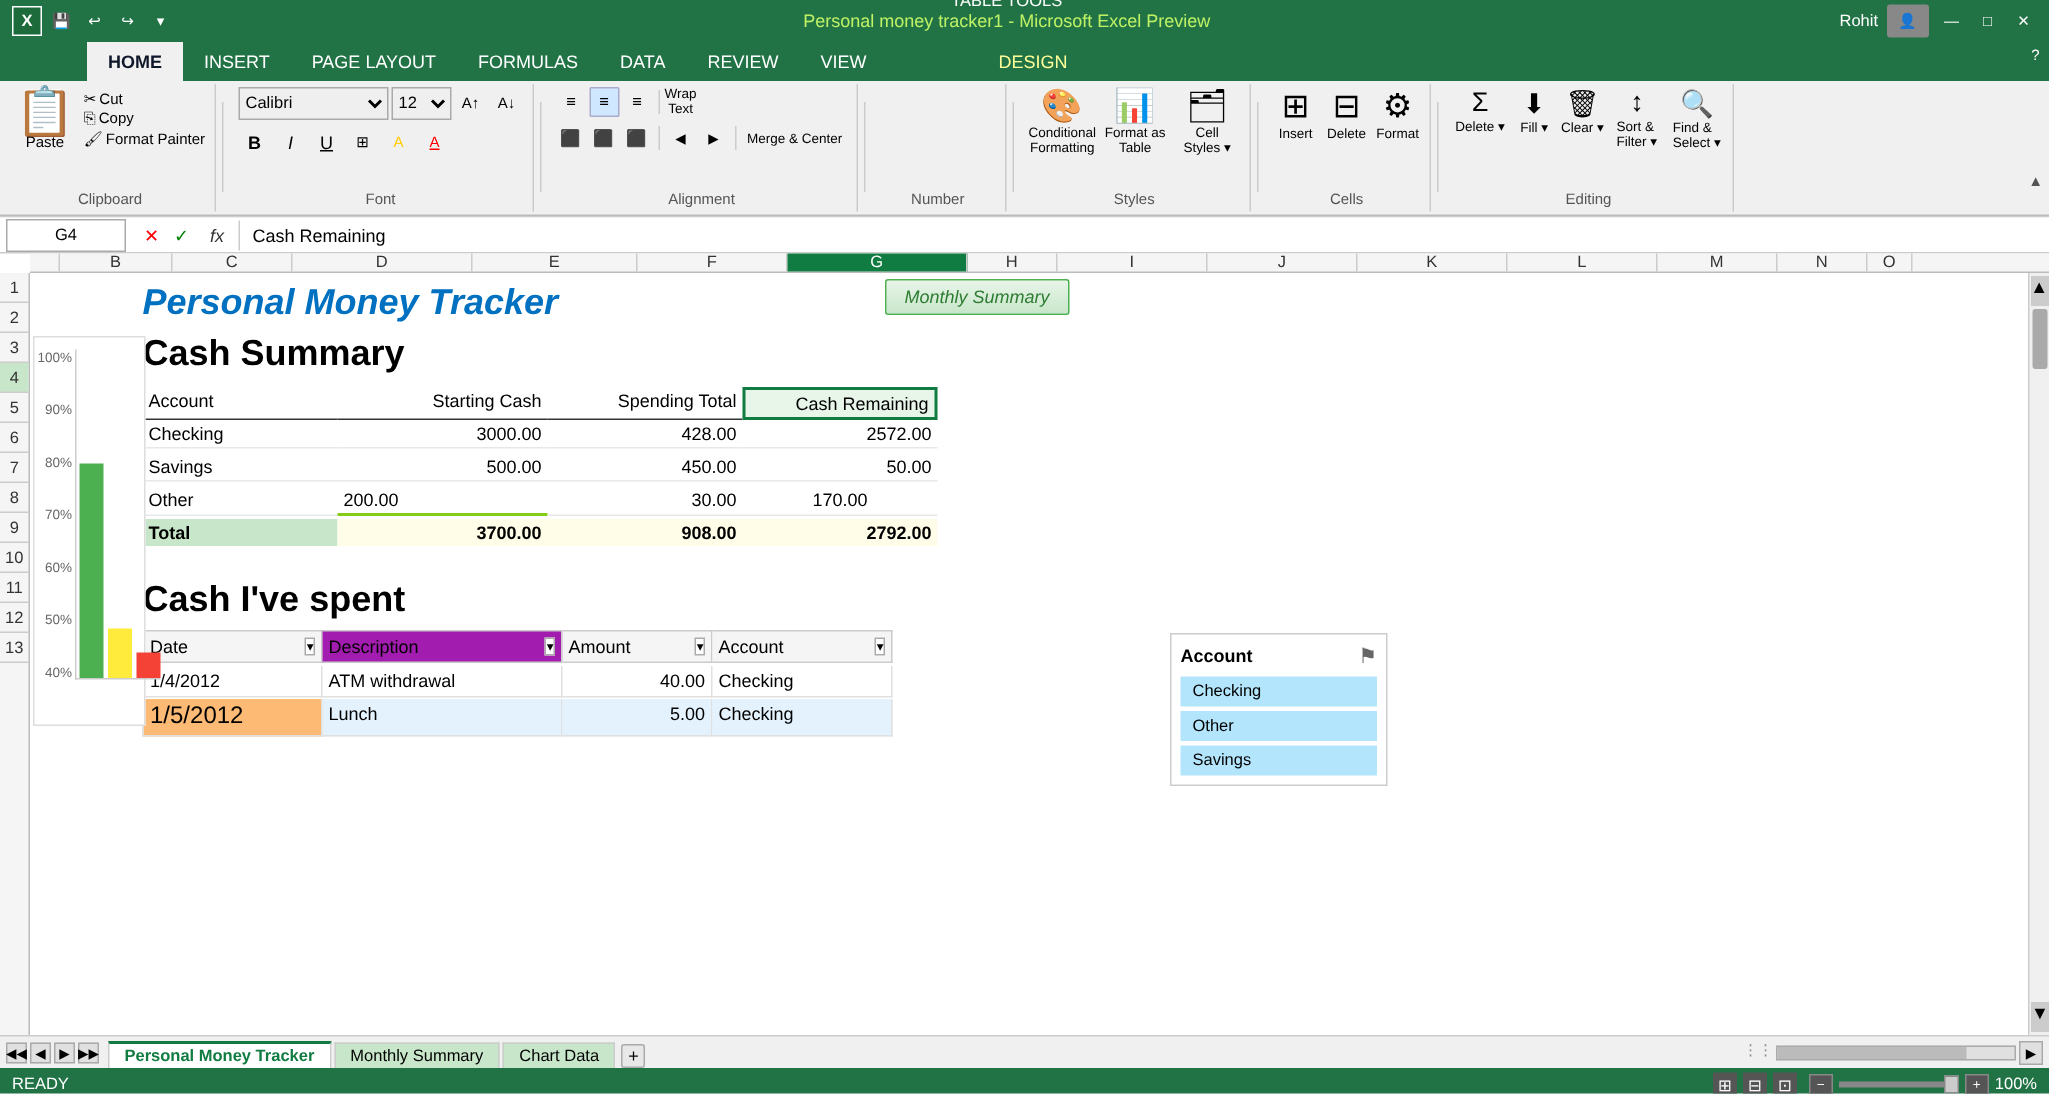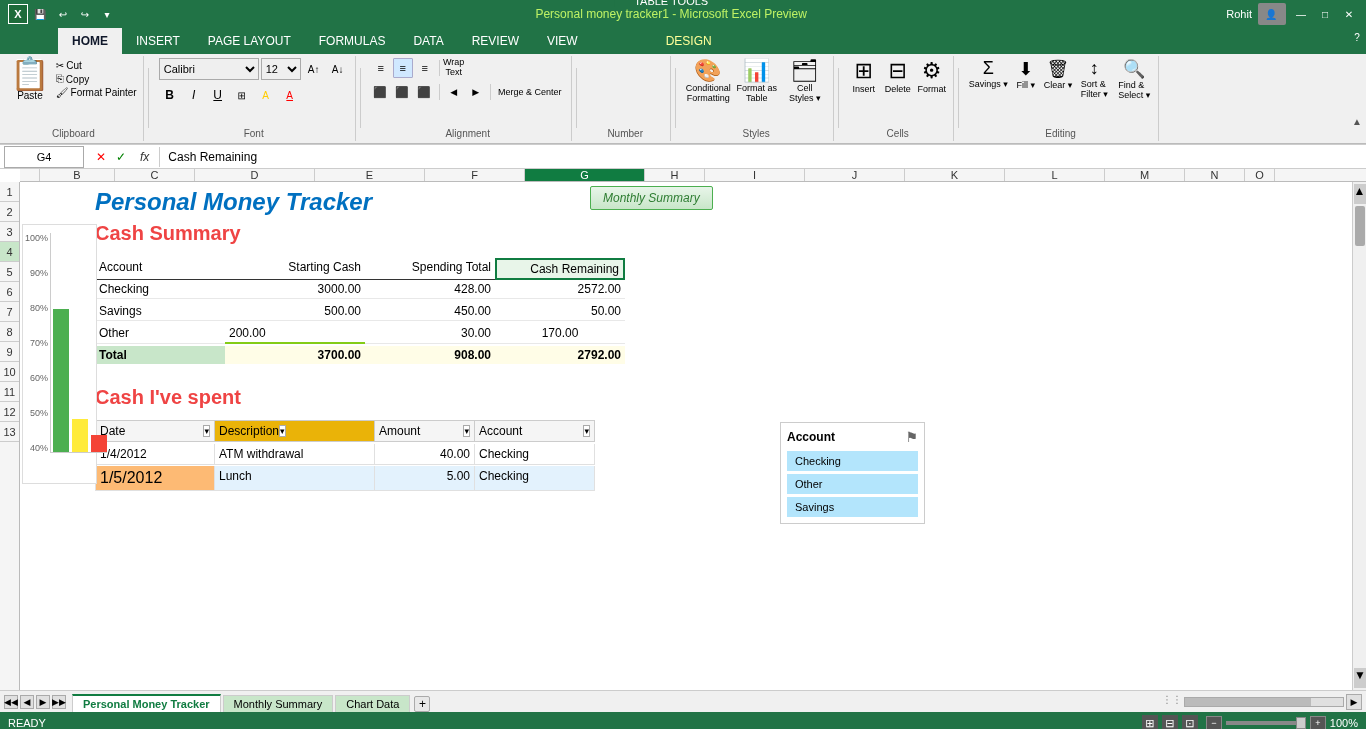--- a/index.html
+++ b/index.html
@@ -70,21 +70,21 @@
     .col-N { width: 60px; }
     .col-O { width: 30px; }
 
     
     .status-bar { height: 22px; background: #217346; display: flex; align-items: center; justify-content: space-between; padding: 0 8px; color: white; font-size: 11px; }
     .status-right { display: flex; align-items: center; gap: 8px; }
 
     
     .title-text { font-size: 24px; font-weight: bold; color: #0070c0; font-style: italic; }
     .monthly-btn { background: linear-gradient(to bottom, #e8f5e9, #c8e6c9); border: 1px solid #4caf50; padding: 4px 12px; font-size: 12px; cursor: pointer; border-radius: 2px; color: #2e7d32; font-style: italic; }
-    .cs-title { font-size: 20px; font-weight: bold; color: #ef4444; margin-bottom: 8px; }
+    .cs-title { font-size: 24px; font-weight: bold; color: #000000; margin-bottom: 8px; }
     .align-btn { width: 20px; height: 20px; display: flex; align-items: center; justify-content: center; font-size: 11px; cursor: pointer; border: 1px solid transparent; border-radius: 1px; }
 
     
     .zoom-ctrl { display: flex; align-items: center; gap: 4px; }
 
     .ribbon-separator { width: 1px; background: #ccc; height: 60px; margin: 12px 2px; }
   </style>
 </head>
 <body>
 
@@ -250,21 +250,21 @@
       </div>
       <div class="ribbon-group-label">Cells</div>
     </div>
 
     <div class="ribbon-separator"></div>
 
     <div class="ribbon-group" style="min-width:130px;">
       <div class="ribbon-group-content" style="flex-direction:row;gap:4px;">
         <div style="display:flex;flex-direction:column;align-items:center;cursor:pointer;min-width:36px;">
           <div style="font-size:18px;">Σ</div>
-          <span style="font-size:9px;">Savings ▾</span>
+          <span style="font-size:9px;">Delete ▾</span>
         </div>
         <div style="display:flex;flex-direction:column;align-items:center;cursor:pointer;min-width:28px;">
           <div style="font-size:18px;">⬇</div>
           <span style="font-size:9px;">Fill ▾</span>
         </div>
         <div style="display:flex;flex-direction:column;align-items:center;cursor:pointer;min-width:28px;">
           <div style="font-size:18px;">🗑</div>
           <span style="font-size:9px;">Clear ▾</span>
         </div>
         <div style="display:flex;flex-direction:column;align-items:center;cursor:pointer;min-width:36px;">
@@ -383,21 +383,21 @@
 
       <div style="position:absolute;top:204px;left:75px;">
         <span class="cs-title">Cash I've spent</span>
       </div>
 
       <div style="position:absolute;top:238px;left:75px;display:flex;">
         <div style="width:120px;font-size:12px;padding:3px 4px;background:#f5f5f5;border:1px solid #ccc;display:flex;align-items:center;justify-content:space-between;">
           <span>Date</span>
           <button style="background:white;border:1px solid #aaa;font-size:9px;cursor:pointer;">▾</button>
         </div>
-        <div style="width:160px;font-size:12px;padding:3px 4px;background:#eab308;border:1px solid #ccc;border-left:none;display:flex;align-items:center;">
+        <div style="width:160px;font-size:12px;padding:3px 4px;background:#a21caf;border:1px solid #ccc;border-left:none;display:flex;align-items:center;justify-content:space-between;">
           <span>Description</span>
           <button style="background:white;border:1px solid #aaa;font-size:9px;cursor:pointer;">▾</button>
         </div>
         <div style="width:100px;font-size:12px;padding:3px 4px;background:#f5f5f5;border:1px solid #ccc;border-left:none;display:flex;align-items:center;justify-content:space-between;">
           <span>Amount</span>
           <button style="background:white;border:1px solid #aaa;font-size:9px;cursor:pointer;">▾</button>
         </div>
         <div style="width:120px;font-size:12px;padding:3px 4px;background:#f5f5f5;border:1px solid #ccc;border-left:none;display:flex;align-items:center;justify-content:space-between;">
           <span>Account</span>
           <button style="background:white;border:1px solid #aaa;font-size:9px;cursor:pointer;">▾</button>

